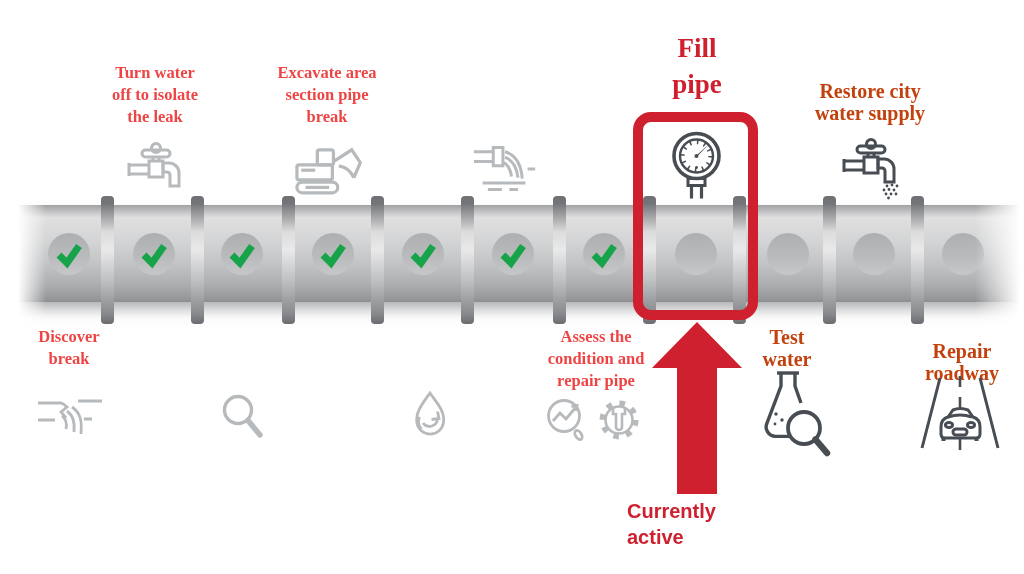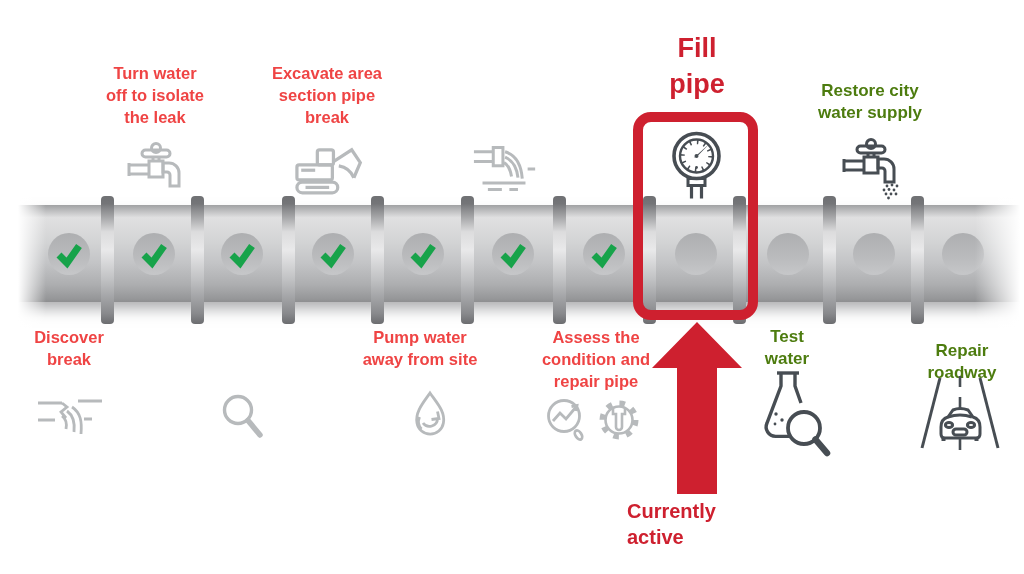--- a/index.html
+++ b/index.html
@@ -20,24 +20,24 @@
   .pcircle{
     position:absolute;top:233px;width:42px;height:42px;border-radius:50%;z-index:3;
     background:linear-gradient(180deg,#aeafb1 0%,#b9babc 55%,#c6c7c9 100%);
     display:flex;align-items:center;justify-content:center;color:#17a34a;
   }
   .fade{position:absolute;top:194px;height:134px;z-index:4;}
   .fade-left{left:0;width:46px;background:linear-gradient(90deg,#fff 18px,rgba(255,255,255,0) 100%);}
   .fade-right{left:975px;width:49px;background:linear-gradient(90deg,rgba(255,255,255,0) 0%,#fff 92%);}
   
   .step-label{
-    position:absolute;text-align:center;font-weight:700;white-space:pre-line;z-index:5;
+    position:absolute;text-align:center;font-weight:700;white-space:pre-line;z-index:5;font-family:Liberation Serif, serif;
   }
   .done-label{color:#ef4444;font-size:16.5px;line-height:22px;}
-  .upcoming-label{color:#4d7c0f;font-size:17px;line-height:22px;}
+  .upcoming-label{color:#c2410c;font-size:20px;line-height:22px;}
   .active-label{color:#ce202f;font-size:27px;line-height:36px;}
   .callout-label{position:absolute;left:627px;top:498px;width:140px;text-align:left;
     color:#ce202f;font-size:20px;line-height:26px;font-weight:700;white-space:pre-line;z-index:6;}
   
   .icon{position:absolute;z-index:5;}
   .ic-done{color:#b7babc;}
   .ic-dark{color:#474d53;}
   
   .active-box{
     position:absolute;left:633px;top:112px;width:125px;height:208px;z-index:6;
@@ -182,22 +182,20 @@
         <circle cx="56" cy="54" r="1.4"></circle>
       <circle cx="48" cy="58" r="1.4"></circle>
         <circle cx="53" cy="58" r="1.4"></circle>
         <circle cx="58" cy="58" r="1.4"></circle>
       <circle cx="50.5" cy="62" r="1.4"></circle>
     </g>
   </svg>
 
   <div class="step-label done-label" style="left:9px;top:326px;width:120px">Discover
 break</div>
-  <div class="step-label done-label" style="left:340px;top:326px;width:160px">Pump water
-away from site</div>
   <div class="step-label done-label" style="left:516px;top:326px;width:160px">Assess the
 condition and
 repair pipe</div>
   <div class="step-label upcoming-label" style="left:742px;top:326px;width:90px">Test
 water</div>
   <div class="step-label upcoming-label" style="left:900px;top:340px;width:124px">Repair
 roadway</div>
 
   <svg class="icon ic-done" style="left:28px;top:390px" width="84" height="52" viewBox="0 0 76 52">
     <g fill="none" stroke="currentColor" stroke-width="2.8">

